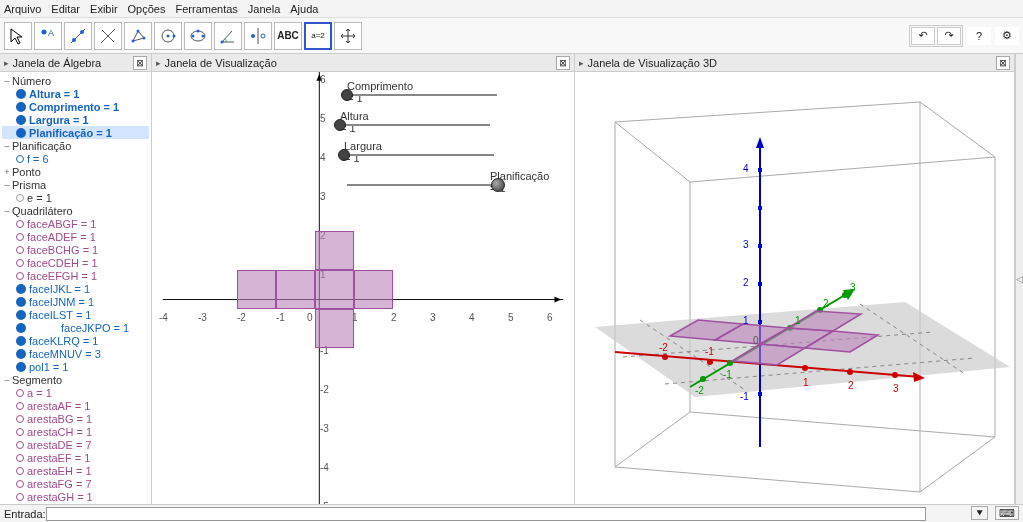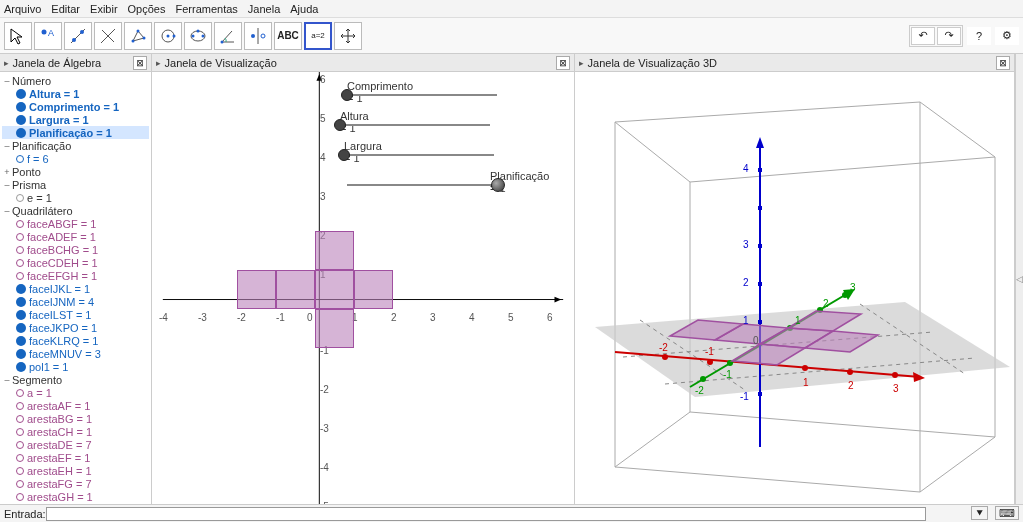--- a/index.html
+++ b/index.html
@@ -210,27 +210,27 @@
         <div class="node" style="padding-left: 14px;">
           <span class="ring" style="border-color:#a04c8c"></span>
           <span class="label" style="color:#a04c8c">faceEFGH = 1</span>
         </div>
         <div class="node" style="padding-left: 14px;">
           <span class="dot" style="background:#1565c0"></span>
           <span class="label" style="color:#1565c0">faceIJKL = 1</span>
         </div>
         <div class="node" style="padding-left: 14px;">
           <span class="dot" style="background:#1565c0"></span>
-          <span class="label" style="color:#1565c0">faceIJNM = 4</span>
+          <span class="label" style="color:#1565c0">faceIJNM = 1</span>
         </div>
         <div class="node" style="padding-left: 14px; text-align: center;">
           <span class="dot" style="background:#1565c0"></span>
           <span class="label" style="color:#1565c0">faceILST = 1</span>
         </div>
-        <div class="node" style="padding-left: 14px;">
+        <div class="node" style="padding-left: 14px; gap: 32px;">
           <span class="dot" style="background:#1565c0"></span>
           <span class="label" style="color:#1565c0">faceJKPO = 1</span>
         </div>
         <div class="node" style="padding-left: 14px;">
           <span class="dot" style="background:#1565c0"></span>
           <span class="label" style="color:#1565c0">faceKLRQ = 1</span>
         </div>
         <div class="node" style="padding-left: 14px;">
           <span class="dot" style="background:#1565c0"></span>
           <span class="label" style="color:#1565c0">faceMNUV = 3</span>

